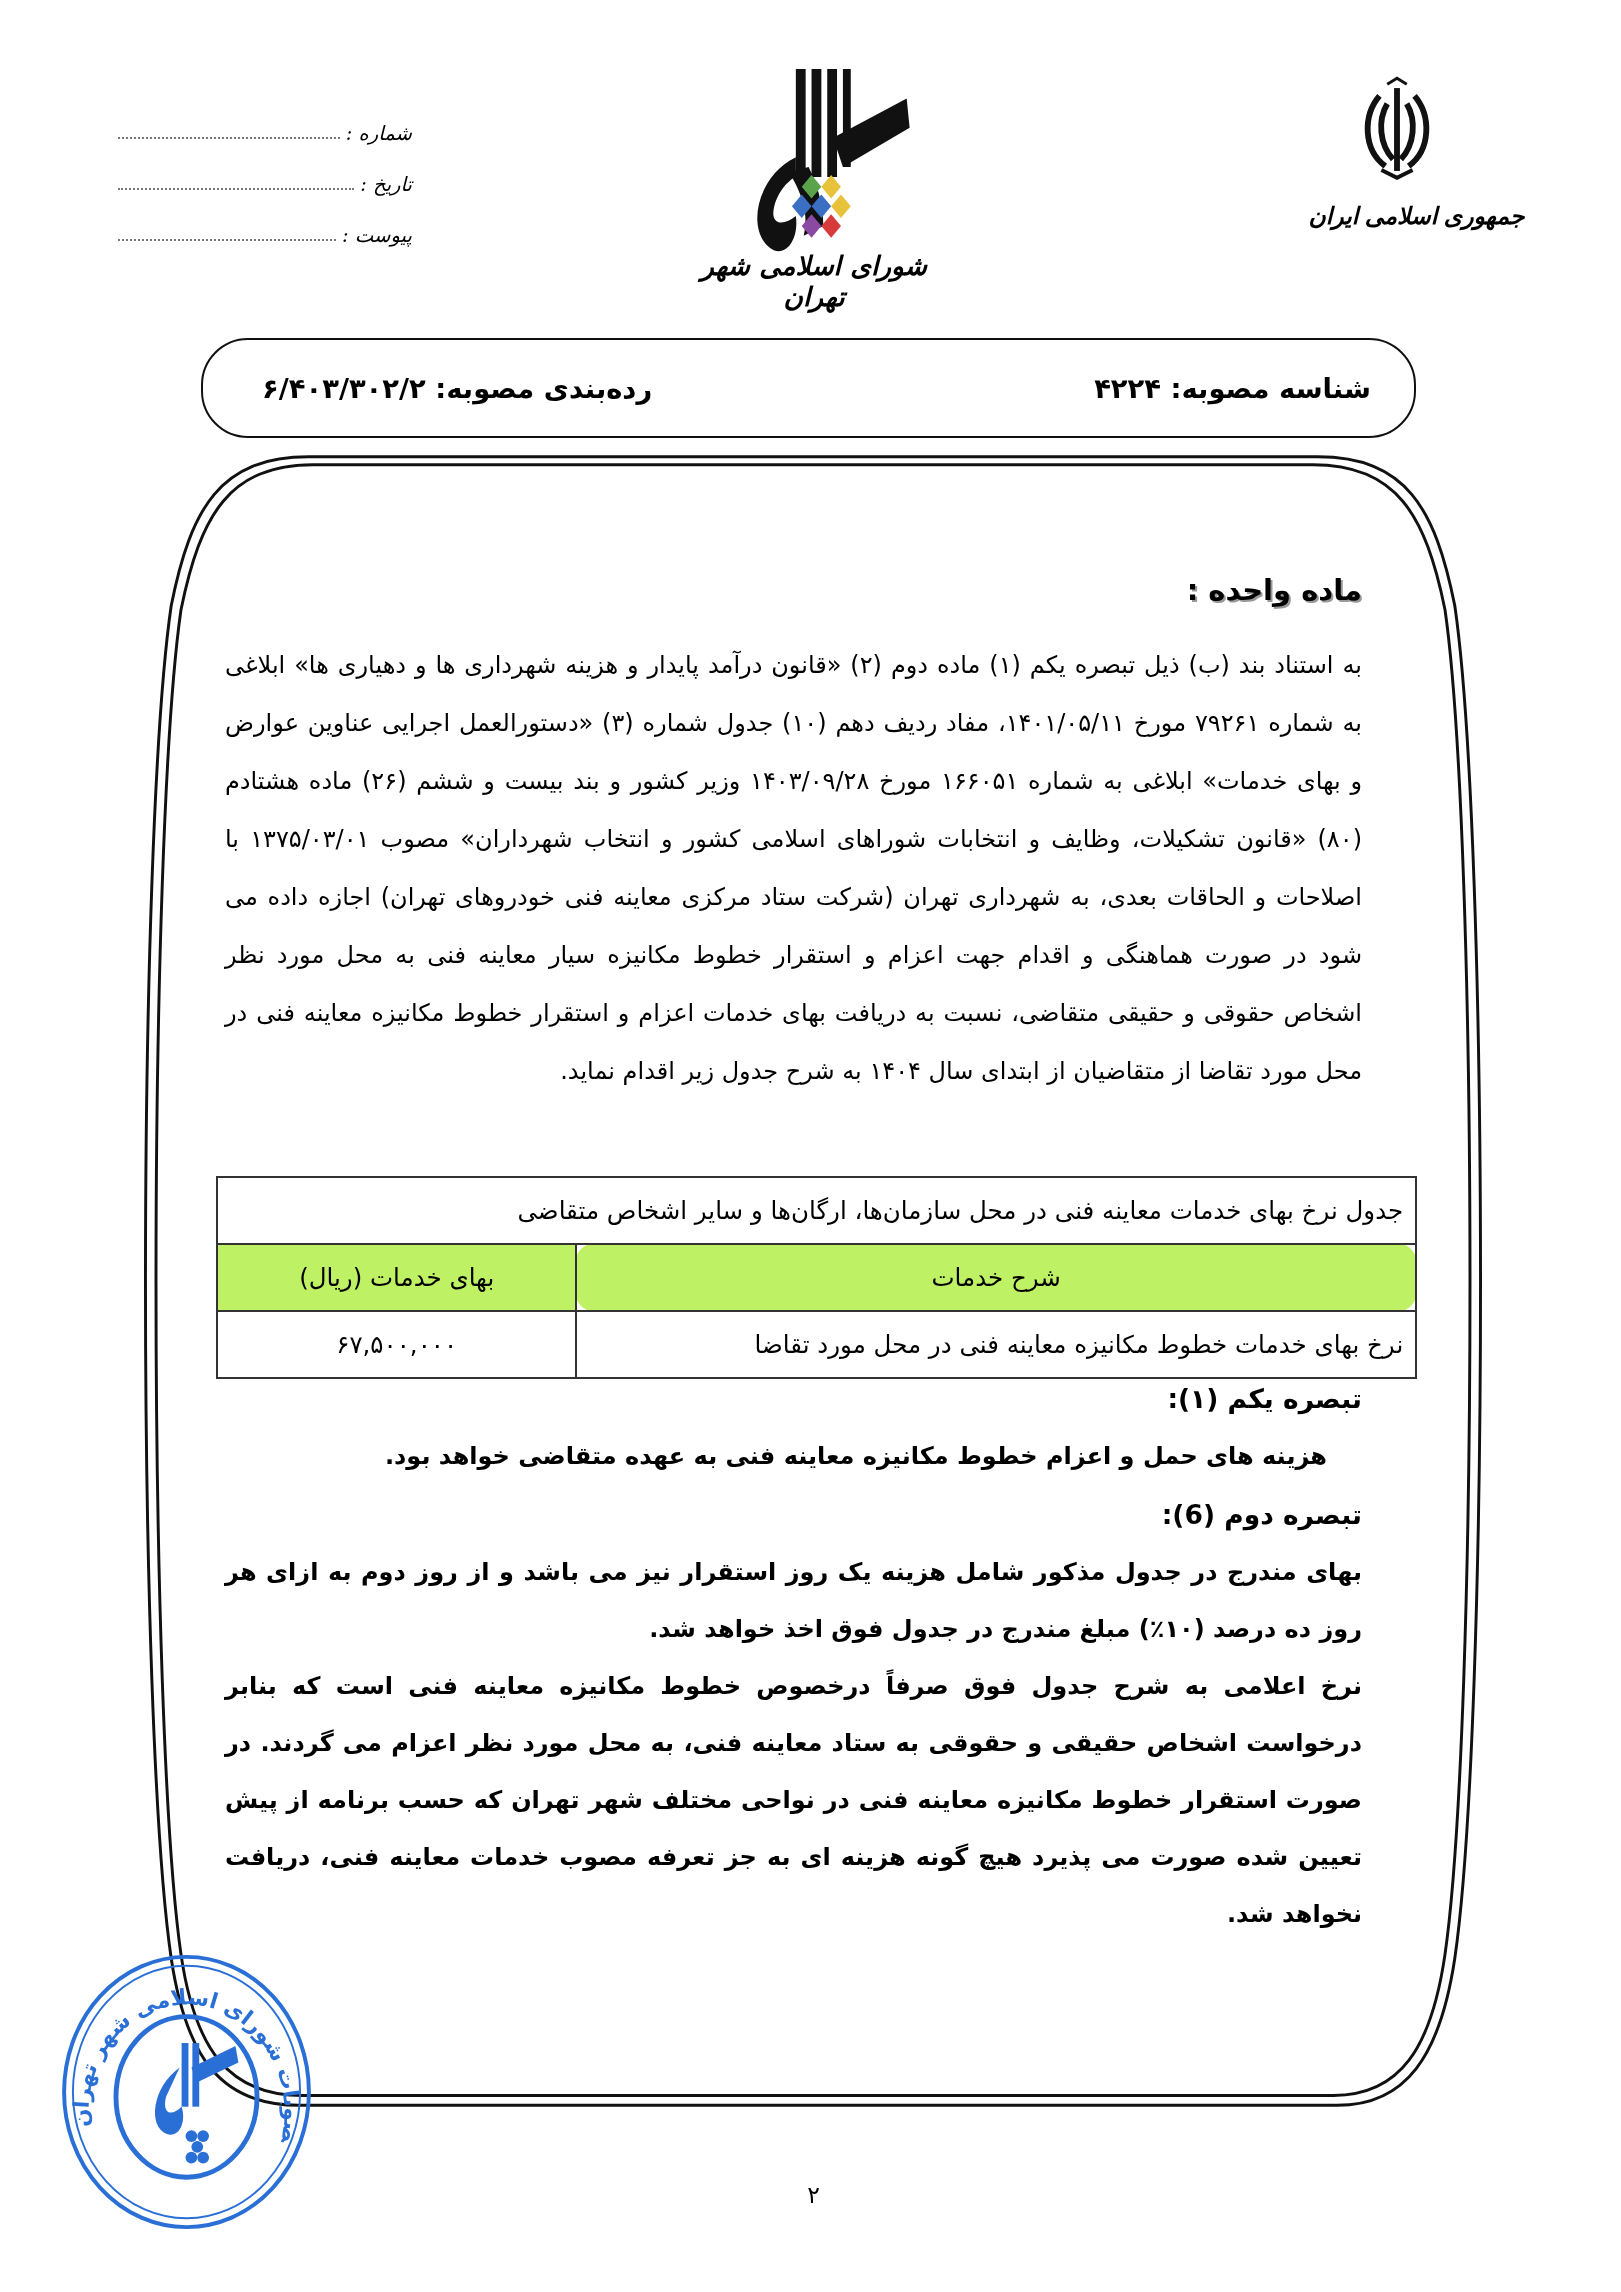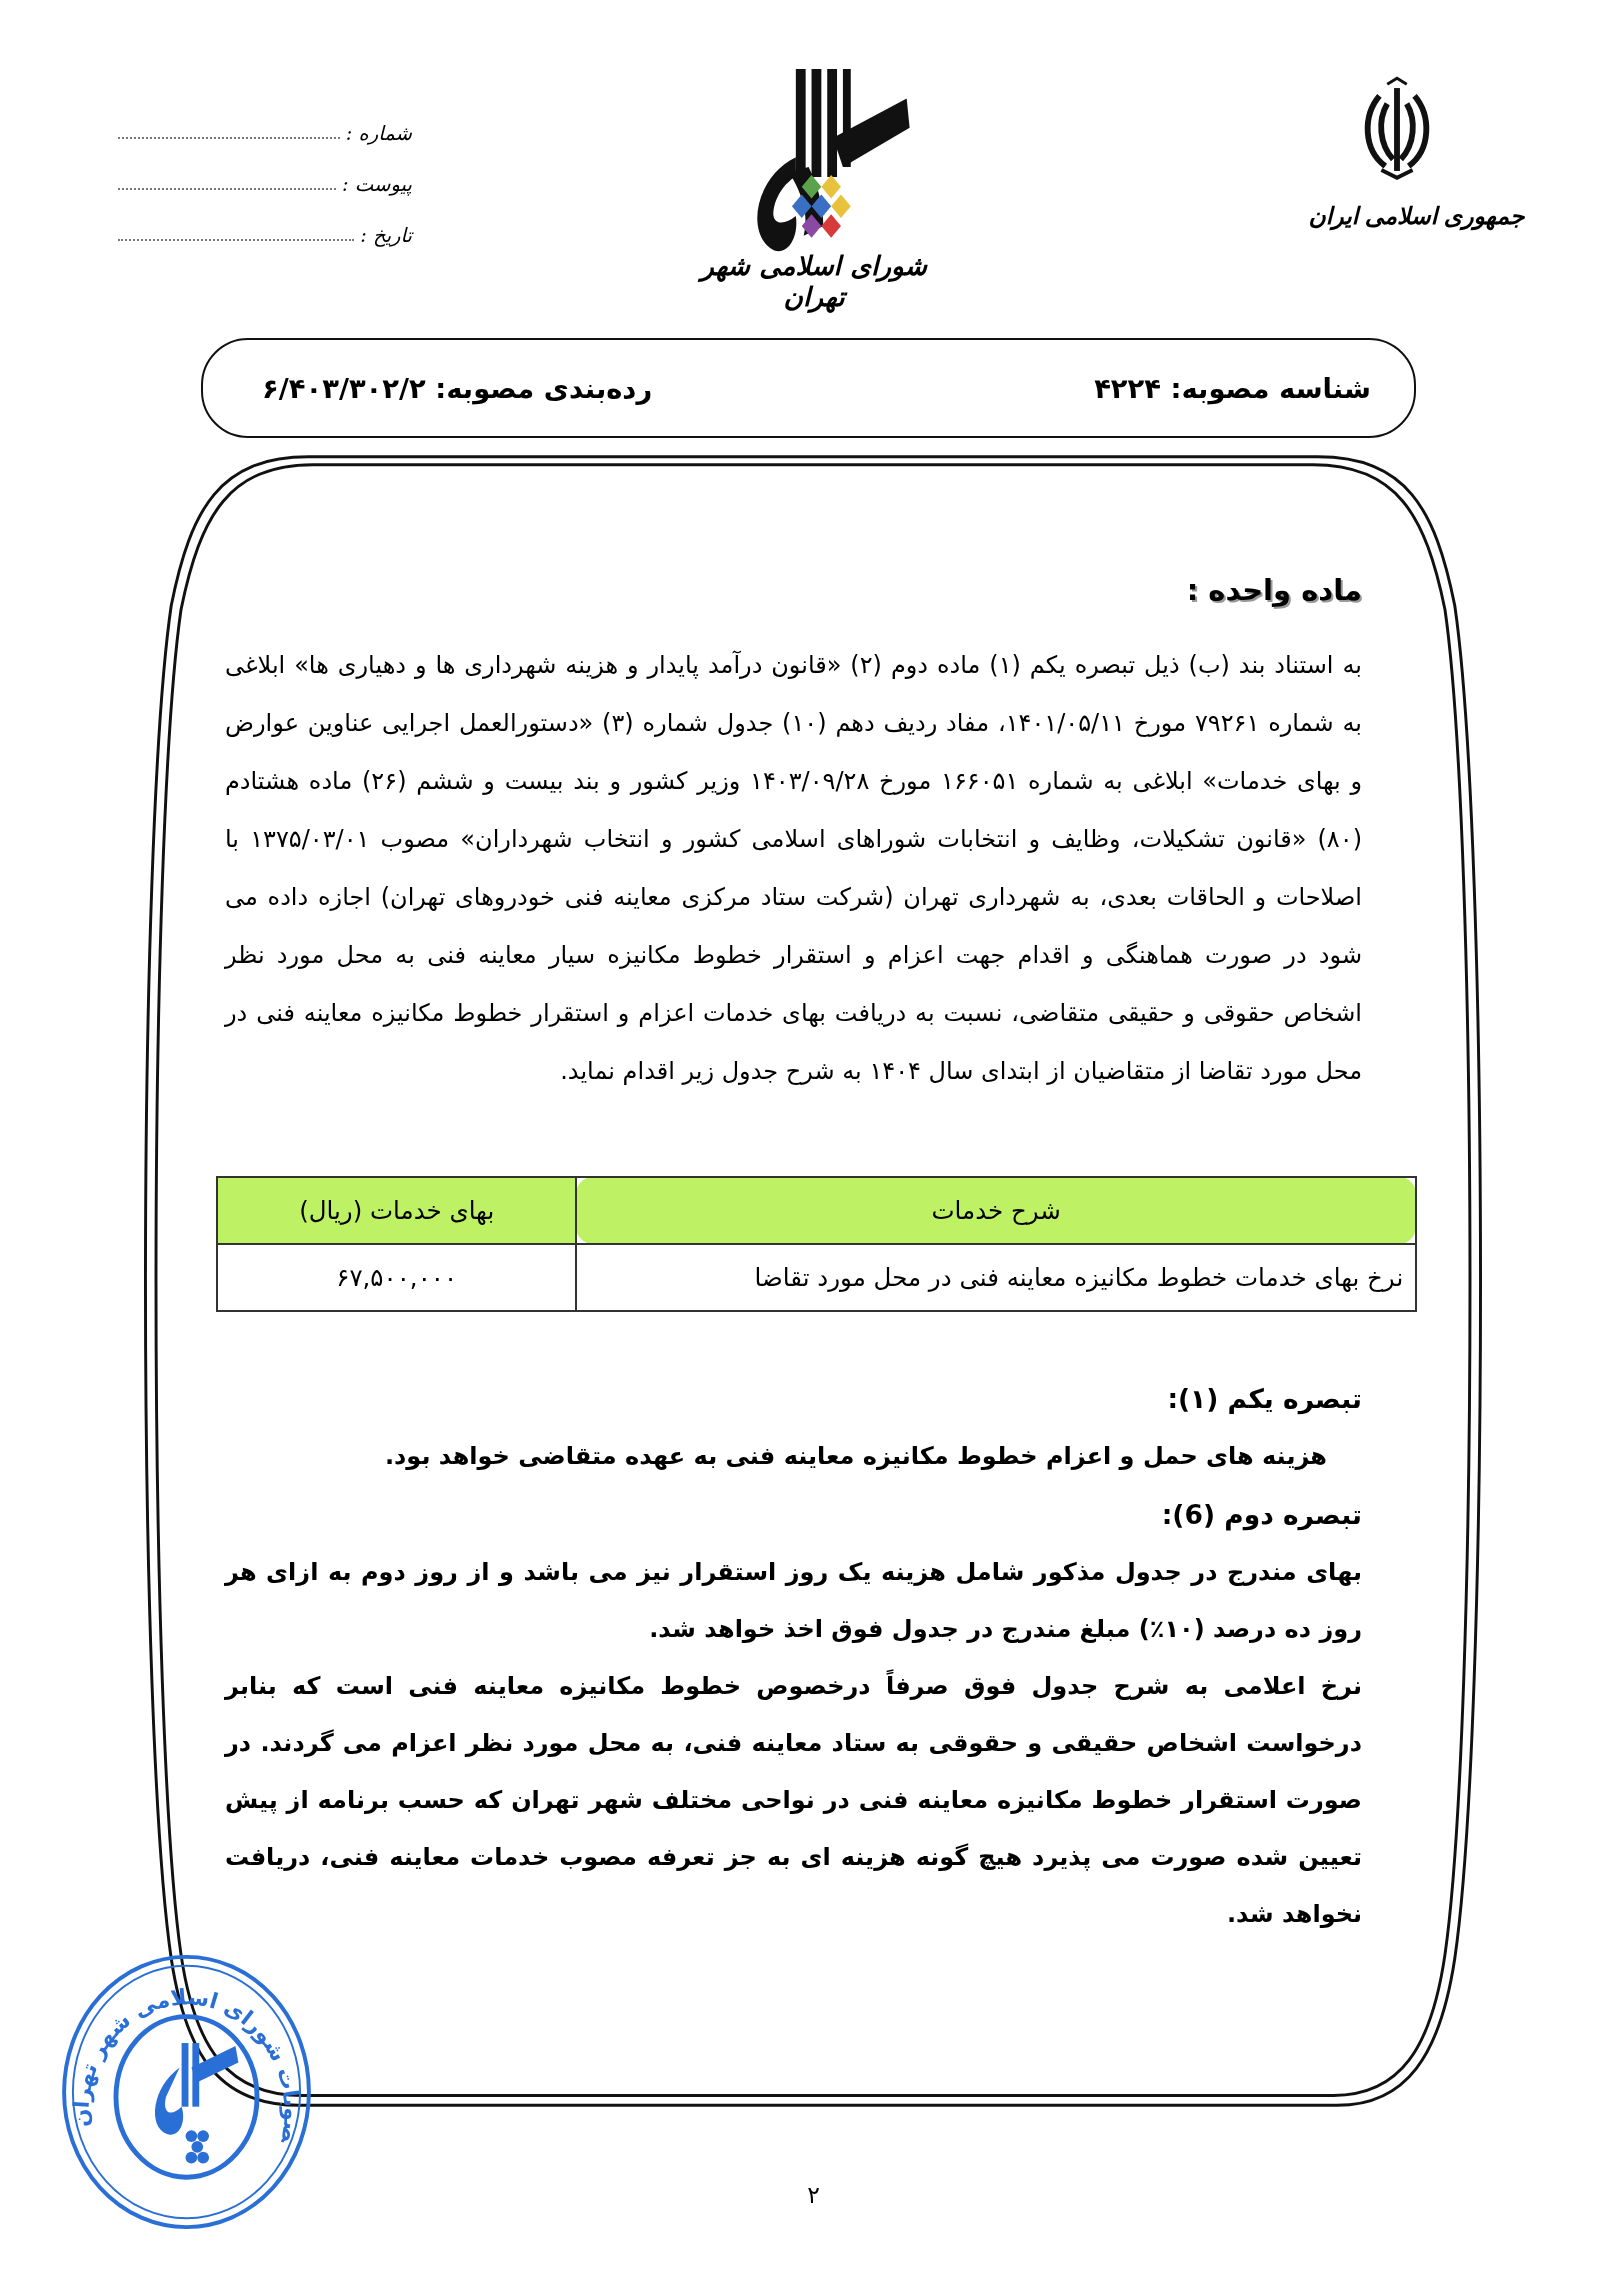--- a/index.html
+++ b/index.html
@@ -54,25 +54,25 @@
 </style>
 </head>
 <body>
 
 <div class="abs meta-fields">
   <div class="meta-row">
     <span class="lbl">شماره :</span>
     <span class="dots"></span>
   </div>
   <div class="meta-row">
-    <span class="lbl">پیوست :</span>
+    <span class="lbl">تاریخ :</span>
     <span class="dots"></span>
   </div>
   <div class="meta-row">
-    <span class="lbl">تاریخ :</span>
+    <span class="lbl">پیوست :</span>
     <span class="dots"></span>
   </div>
 </div>
 
 <div class="abs council-logo">
   <svg viewBox="0 0 260 260" width="255" height="255">
     <g fill="#111">
       <path d="M112 0 h10 v110 h-10z"></path>
       <path d="M128 0 h10 v110 h-10z"></path>
       <path d="M144 0 h10 v110 h-10z"></path>
@@ -121,20 +121,23 @@
   </svg>
 </div>
 
 <div class="abs content">
   <h2 class="article-title">ماده واحده :</h2>
   <p class="para">به استناد بند (ب) ذیل تبصره یکم (۱) ماده دوم (۲) «قانون درآمد پایدار و هزینه شهرداری ها و دهیاری ها» ابلاغی به شماره ۷۹۲۶۱ مورخ ۱۴۰۱/۰۵/۱۱، مفاد ردیف دهم (۱۰) جدول شماره (۳) «دستورالعمل اجرایی عناوین عوارض و بهای خدمات» ابلاغی به شماره ۱۶۶۰۵۱ مورخ ۱۴۰۳/۰۹/۲۸ وزیر کشور و بند بیست و ششم (۲۶) ماده هشتادم (۸۰) «قانون تشکیلات، وظایف و انتخابات شوراهای اسلامی کشور و انتخاب شهرداران» مصوب ۱۳۷۵/۰۳/۰۱ با اصلاحات و الحاقات بعدی، به شهرداری تهران (شرکت ستاد مرکزی معاینه فنی خودروهای تهران) اجازه داده می شود در صورت هماهنگی و اقدام جهت اعزام و استقرار خطوط مکانیزه سیار معاینه فنی به محل مورد نظر اشخاص حقوقی و حقیقی متقاضی، نسبت به دریافت بهای خدمات اعزام و استقرار خطوط مکانیزه معاینه فنی در محل مورد تقاضا از متقاضیان از ابتدای سال ۱۴۰۴ به شرح جدول زیر اقدام نماید.</p>
 </div>
 
 <table class="rate-table">
   <tbody>
+      <tr>
+    <td class="caption-cell" colspan="2">جدول نرخ بهای خدمات معاینه فنی در محل سازمان‌ها، ارگان‌ها و سایر اشخاص متقاضی</td>
+  </tr>
   <tr>
     <td class="hdr col-desc">شرح خدمات</td>
     <td class="hdr">بهای خدمات (ریال)</td>
   </tr>
   <tr>
     <td>نرخ بهای خدمات خطوط مکانیزه معاینه فنی در محل مورد تقاضا</td>
     <td class="amount">۶۷,۵۰۰,۰۰۰</td>
   </tr>
 </tbody>
   </table>

